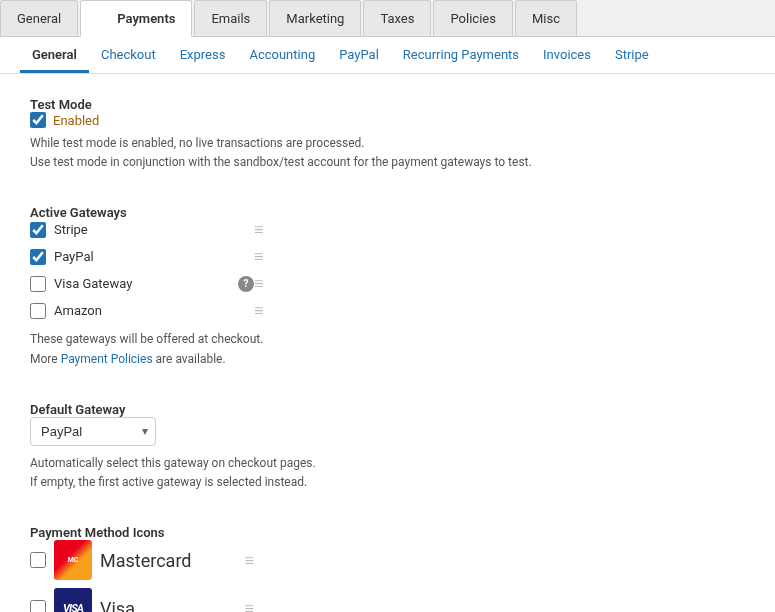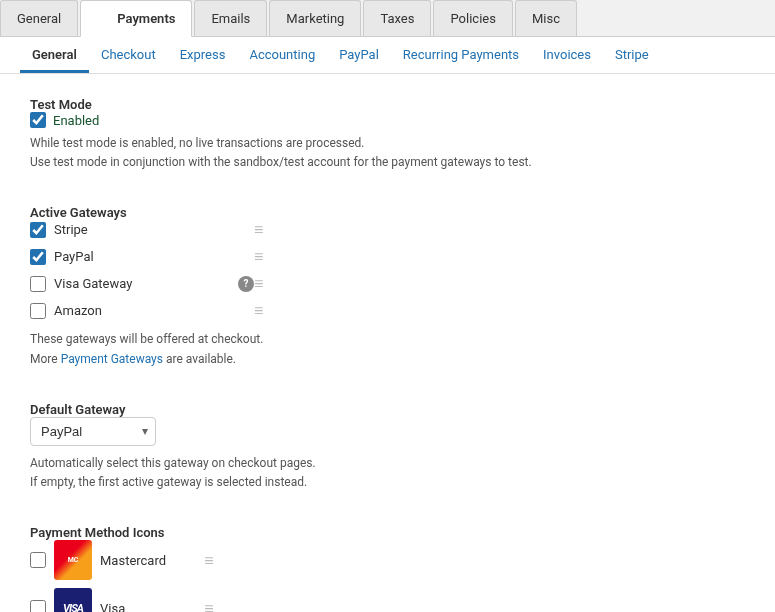--- a/index.html
+++ b/index.html
@@ -100,21 +100,21 @@
     }
     .checkbox-row input[type="checkbox"] {
       margin-right: 7px;
       width: 16px;
       height: 16px;
       cursor: pointer;
       accent-color: #2271b1;
     }
     .checkbox-label {
       font-size: 13px;
-      color: #14532d;
+      color: #a16207;
     }
 
     .description-text {
       font-size: 12px;
       color: #555;
       margin-top: 4px;
       line-height: 1.6;
     }
 
     
@@ -229,21 +229,21 @@
       margin-bottom: 8px;
     }
     .payment-method-row input[type="checkbox"] {
       margin-right: 8px;
       width: 16px;
       height: 16px;
       cursor: pointer;
       accent-color: #2271b1;
     }
     .payment-method-name {
-      font-size: 13px;
+      font-size: 18px;
       color: #333;
       flex: 1;
     }
   </style>
 </head>
 <body>
 
 <div class="top-tabs">
 <div class="top-tab">General</div>
     <div class="top-tab active">Payments</div>
@@ -305,21 +305,21 @@
               <span class="drag-handle">≡</span>
             </div>
             <div class="gateway-row">
               <input type="checkbox" style="">
               <span class="gateway-name">Amazon</span>
               <span class="drag-handle">≡</span>
             </div>
           </div>
         <div class="gateway-note">
           <span>These gateways will be offered at checkout.</span><br>
-          More <a href="#">Payment Gateways</a><span> are available.</span>
+          More <a href="#">Payment Policies</a><span> are available.</span>
         </div>
       </div>
     </div>
 
     <div class="settings-row">
       <div class="settings-label">Default Gateway</div>
       <div class="settings-control">
         <div class="select-wrapper">
           <select id="default-gateway-sel"><option value="PayPal">PayPal</option><option value="Stripe">Stripe</option><option value="Store Gateway">Store Gateway</option><option value="Amazon">Amazon</option></select>
           <span class="select-arrow">▾</span>

